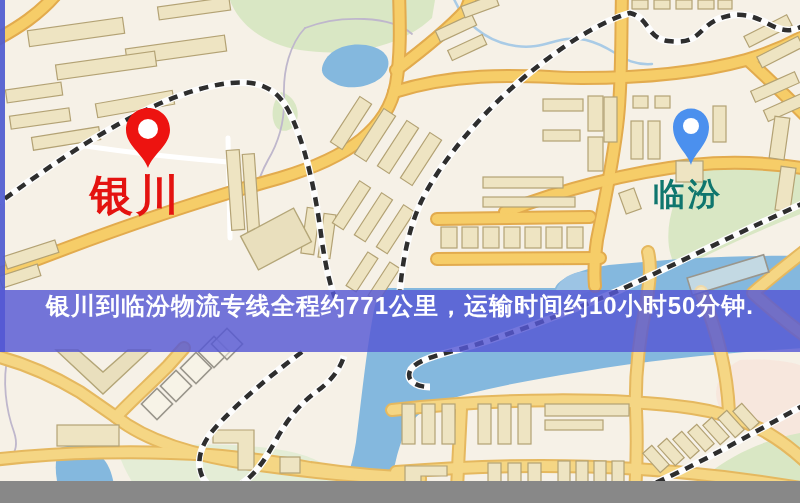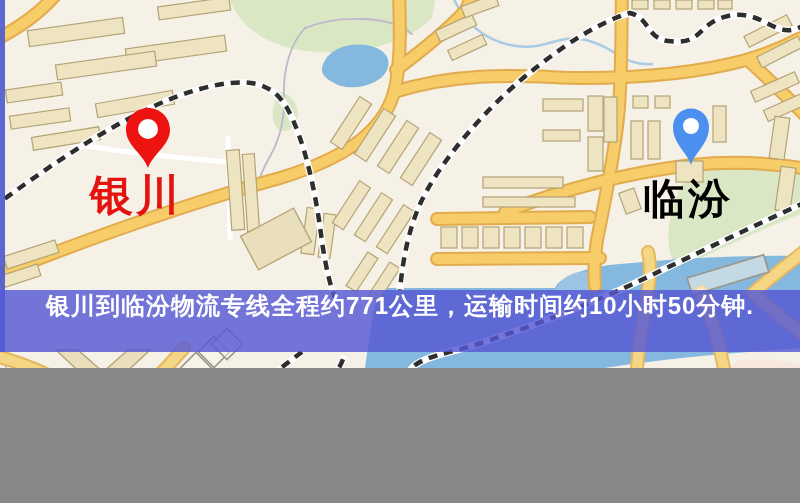--- a/index.html
+++ b/index.html
@@ -1,18 +1,18 @@
 <!DOCTYPE html>
 <html><head>
 <meta charset="utf-8">
 <style>
   html,body{margin:0;padding:0;background:#888;}
   *{box-sizing:border-box;}
   .stage{
-    position:relative;width:800px;height:368px;overflow:hidden;
+    position:relative;width:800px;height:481px;overflow:hidden;
     font-family:"Liberation Sans","DejaVu Sans",sans-serif;
     background:#f6f1e7;
   }
   .map-svg{position:absolute;left:0;top:0;width:800px;height:503px;display:block;}
   
   .park{fill:#d9e7c4;stroke:none;}
   .park-pale{fill:#e4edd6;}
   .pinkzone{fill:#f7e3da;opacity:.75;}
   .water{fill:#84b8de;stroke:none;}
   .water-soft{fill:#9cc4e4;}
@@ -33,21 +33,21 @@
   .banner{
     position:absolute;left:0;top:290px;width:800px;height:62px;
     background:rgba(86,88,212,0.82);
     display:flex;justify-content:center;
     color:#ffffff;font-size:24px;font-weight:600;letter-spacing:1px;white-space:nowrap;
   }
   .pin{position:absolute;}
   .pin svg{display:block;}
   .city-label{position:absolute;font-weight:700;line-height:1;text-align:center;letter-spacing:3px;}
   .label-origin{left:66px;top:174px;width:140px;font-size:43px;color:#e41310;}
-  .label-dest{left:618px;top:178px;width:140px;font-size:42px;color:#000000;}
+  .label-dest{left:618px;top:178px;width:140px;font-size:32px;color:#0f766e;}
 </style>
 </head>
 <body>
 
 <div class="stage">
 
   <svg class="map-svg" viewBox="0 0 800 503" aria-hidden="true">
 
     <g>
       <path class="pinkzone" d="M740,360 C770,358 796,362 806,368 L806,452 C780,430 750,415 720,408 C710,390 720,370 740,360 Z"></path>

